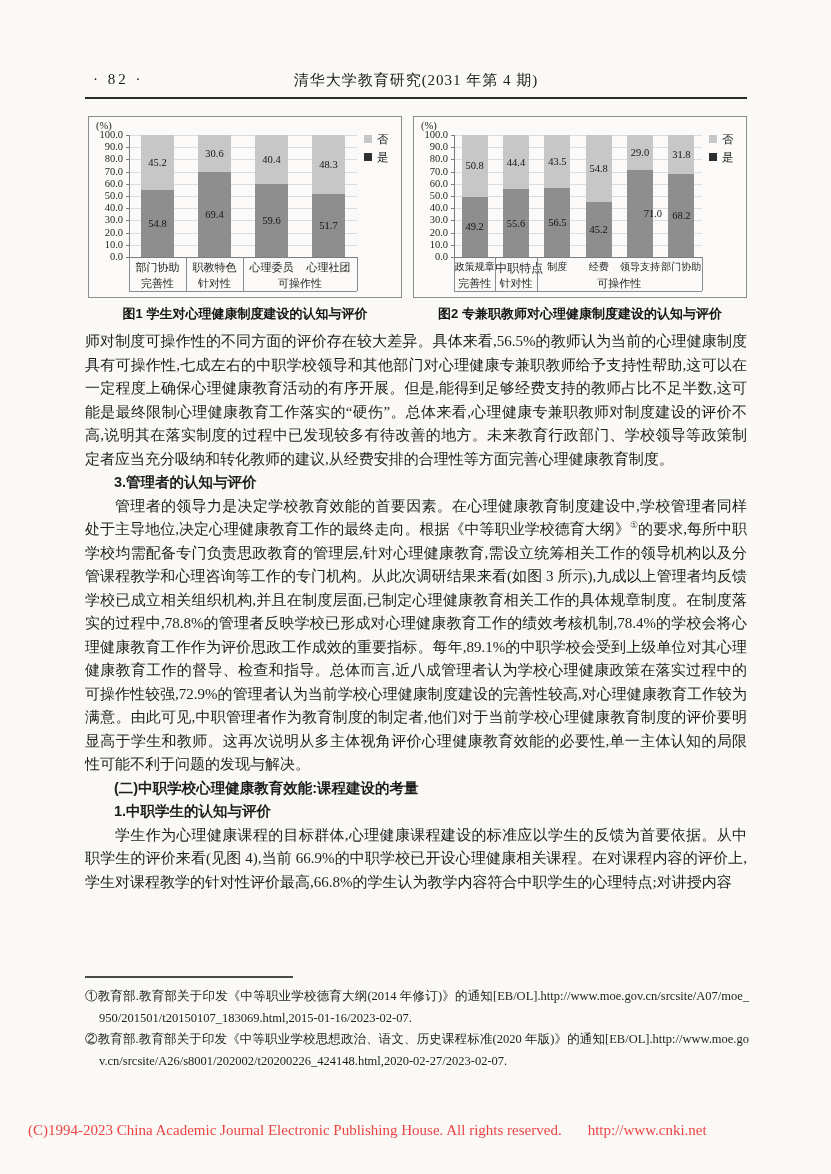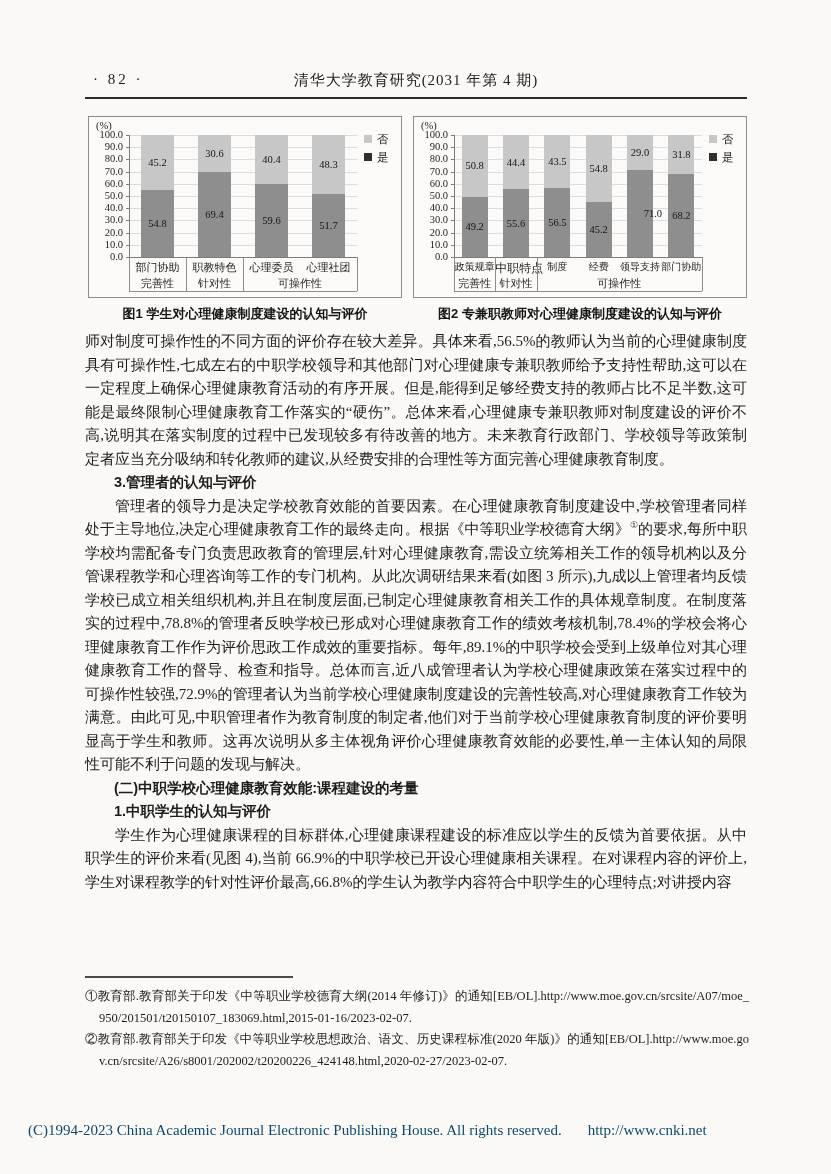--- a/index.html
+++ b/index.html
@@ -43,21 +43,21 @@
   #body-text { position: absolute; left: 85px; top: 330px; width: 662px; font-size: 15px; line-height: 23.5px; text-align: justify; }
   #body-text p { margin: 0; }
   #body-text .indent { text-indent: 2em; }
   #body-text .heading { text-indent: 2em; font-weight: 700; font-family: "Liberation Sans", "DejaVu Sans", sans-serif; font-size: 14.5px; }
   #body-text sup { font-size: 9px; vertical-align: super; line-height: 0; }
   
   .footnote-divider { position: absolute; left: 85px; top: 976px; width: 208px; height: 2px; background: #4a4a4a; }
   #footnotes { position: absolute; left: 85px; top: 986px; width: 664px; font-size: 12.5px; line-height: 21.5px; text-align: justify; word-break: break-all; }
   #footnotes .footnote { padding-left: 14px; text-indent: -14px; }
   
-  .footer { position: absolute; left: 28px; top: 1122px; width: 780px; font-size: 15px; color: #0c4a6e; white-space: nowrap; }
+  .footer { position: absolute; left: 28px; top: 1122px; width: 780px; font-size: 15px; color: #ef4444; white-space: nowrap; }
   .footer .url { margin-left: 26px; }
 </style>
 </head>
 <body>
 
 <div class="page">
 
   <div class="header-row">
     <span class="page-num">· 82 ·</span>
     <span>清华大学教育研究(2031 年第 4 期)</span>

